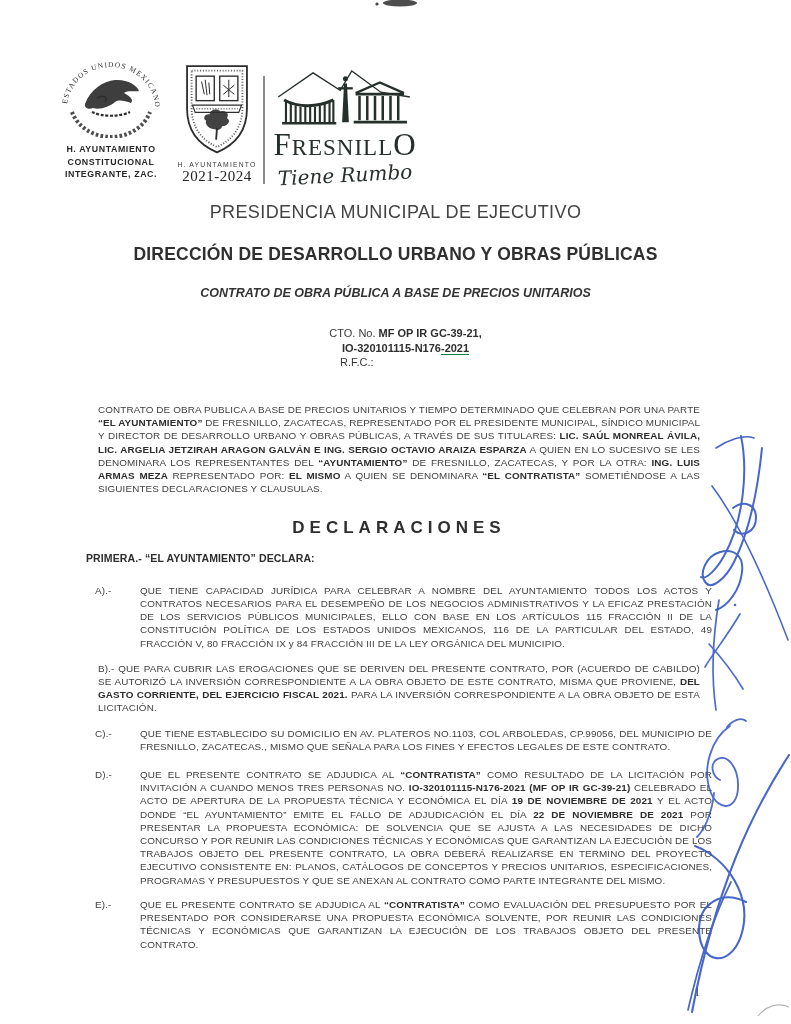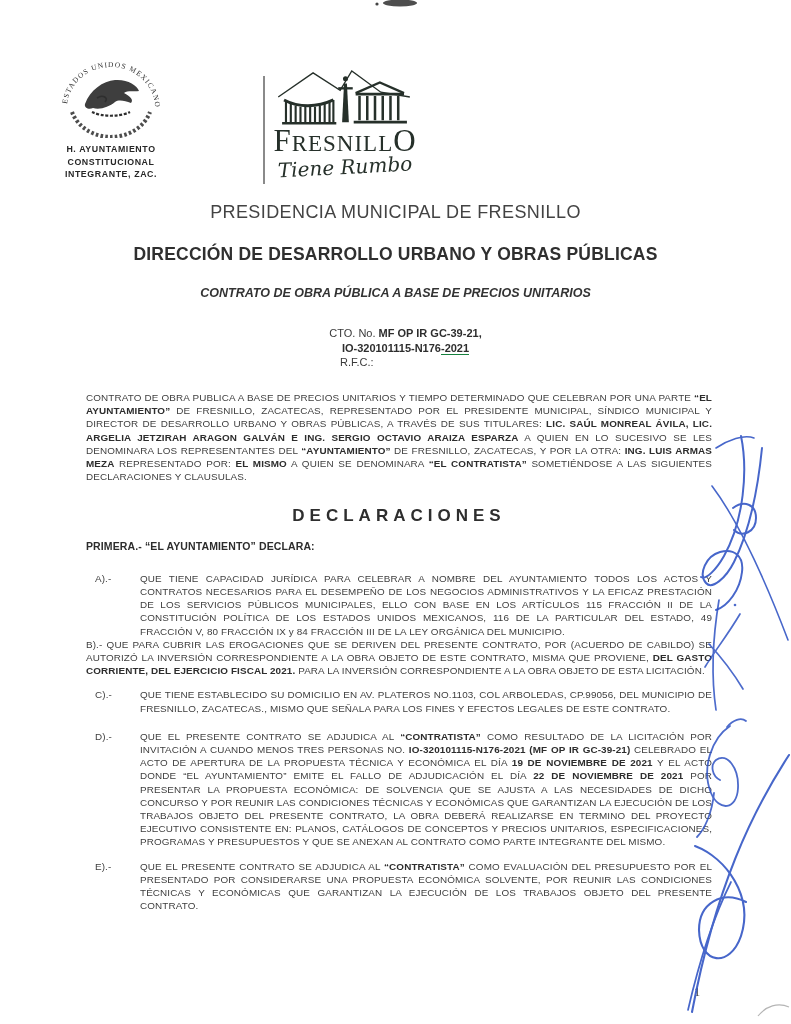--- a/index.html
+++ b/index.html
@@ -11,41 +11,41 @@
   .abs{position:absolute;}
   
   .logo-eagle{left:50px;top:48px;width:122px;text-align:center;}
   .logo-eagle .cap{margin-top:1px;font-size:8.8px;font-weight:bold;line-height:12.5px;
     letter-spacing:.6px;color:#272727;}
   .logo-shield{left:176px;top:58px;width:82px;text-align:center;color:#2c2c2c;}
   .logo-shield .cap1{font-size:6.8px;letter-spacing:1.2px;color:#3a3a3a;margin-top:1px;}
   .logo-shield .cap2{font-family:"Liberation Serif",serif;font-size:15px;letter-spacing:.5px;color:#222;}
   .logo-divider{left:263px;top:76px;width:1.5px;height:108px;background:#8a8a8a;}
   .logo-fresnillo{left:269px;top:68px;width:152px;text-align:center;color:#26302a;}
-  .wordmark{font-family:"Liberation Serif",serif;color:#26302a;line-height:18px;letter-spacing:1px;margin-top:0;}
+  .wordmark{font-family:"Liberation Serif",serif;color:#26302a;line-height:26px;letter-spacing:1px;margin-top:0;}
   .wordmark .big{font-size:31px;}
   .wordmark .mid{font-size:23px;}
   .tagline{font-family:"DejaVu Serif",serif;font-style:italic;font-size:20px;
     transform:rotate(-3deg);color:#26302a;margin-top:0px;}
   
   .title-main{top:202px;left:0;width:100%;text-align:center;font-size:18px;
     letter-spacing:.4px;color:#434343;}
   .title-dept{top:244px;left:0;width:100%;text-align:center;font-size:17.5px;
     font-weight:bold;color:#2f2f2f;letter-spacing:.2px;}
   .title-contract{top:286px;left:0;width:100%;text-align:center;font-size:12.5px;
     font-weight:bold;color:#333;font-style:italic;}
   
   .cto{top:326px;left:10px;width:791px;text-align:center;font-size:11px;line-height:14.5px;color:#3a3a3a;}
   .cto .b{font-weight:bold;color:#2e2e2e;}
   .cto .rfc{text-align:left;margin-left:330px;}
   .u{border-bottom:1px solid #15803d;}
   
   .body-text{left:86px;top:391px;width:626px;font-size:9.9px;line-height:13.2px;
     letter-spacing:.12px;color:#3e3e3e;}
-  .body-text p{margin:0;text-align:justify;}
+  .body-text p{margin:12px;text-align:justify;}
   .b{font-weight:bold;color:#2d2d2d;}
   .decl-heading{margin-top:26px;text-align:center;font-weight:bold;font-size:17px;
     letter-spacing:4.5px;color:#2e2e2e;}
   .first-title{margin-top:17px;font-weight:bold;font-size:10.5px;color:#2d2d2d;}
   .item{display:flex;}
   .item .lbl{flex:none;width:54px;padding-left:9px;box-sizing:border-box;}
   .item .txt{flex:1;text-align:justify;margin:0;}
   .mt-a{margin-top:19px;}
   .mt-b{margin-top:8px;margin-left:54px;}
   .mt-c{margin-top:11px;}
@@ -78,20 +78,36 @@
       <path d="M47,50 C53,46 59,50 55,54" fill="none" stroke="#2e2e2e" stroke-width="1.6"></path>
       <path d="M42,64 C52,69 70,69 80,64" fill="none" stroke="#2e2e2e" stroke-width="2.2" stroke-dasharray="3,1.6"></path>
     </svg>
     <div class="cap">
       <div>H. AYUNTAMIENTO</div>
       <div>CONSTITUCIONAL</div>
       <div>INTEGRANTE, ZAC.</div>
     </div>
   </div>
 
+  <div class="abs logo-shield">
+    <svg width="78" height="98" viewBox="0 0 78 108" xmlns="http://www.w3.org/2000/svg">
+      <path d="M6,9 L72,9 L72,56 C72,81 58,96 39,104 C20,96 6,81 6,56 Z" fill="none" stroke="#2d2d2d" stroke-width="2"></path>
+      <path d="M11,14 L67,14 L67,55 C67,77 55,91 39,98 C23,91 11,77 11,55 Z" fill="none" stroke="#3a3a3a" stroke-width="2" stroke-dasharray="1.2,1.9" opacity=".8"></path>
+      <rect x="16" y="20" width="20" height="27" fill="none" stroke="#2d2d2d" stroke-width="1.5"></rect>
+      <rect x="42" y="20" width="20" height="27" fill="none" stroke="#2d2d2d" stroke-width="1.5"></rect>
+      <path d="M22,26 l3,14 M26,24 l2,17 M30,27 l1,13" stroke="#2d2d2d" stroke-width="1.1" fill="none"></path>
+      <path d="M46,30 l12,10 M58,30 l-12,10 M52,24 l0,19" stroke="#2d2d2d" stroke-width="1.1" fill="none"></path>
+      <path d="M12,52 h54 l-3,8 h-48 z" fill="none" stroke="#2d2d2d" stroke-width="1.3"></path>
+      <path d="M16,56 h46" stroke="#2d2d2d" stroke-width="1" stroke-dasharray="1.4,1.6"></path>
+      <path d="M39,79 C31,79 25,74 27,69 C23,67 25,61 31,62 C31,57 39,55 43,59 C49,57 53,62 50,66 C55,69 51,75 45,75 C44,78 41,80 39,79 Z" fill="#2d2d2d" opacity=".9"></path>
+      <path d="M38,90 L39,77" stroke="#2d2d2d" stroke-width="2"></path>
+    </svg>
+    <div class="cap1">H. AYUNTAMIENTO</div>
+    <div class="cap2">2021-2024</div>
+  </div>
 
   <div class="abs logo-divider"></div>
 
   <div class="abs logo-fresnillo">
     <svg width="150" height="60" viewBox="0 0 150 62" xmlns="http://www.w3.org/2000/svg">
       <path d="M6,30 L42,5 L70,23 L82,3 L112,25 L142,30" fill="none" stroke="#26302a" stroke-width="1.4"></path>
       <path d="M12,33 C27,41 46,41 63,33" fill="none" stroke="#26302a" stroke-width="3"></path>
       <path d="M14,34 V56 M19,37 V56 M24,39 V56 M29,40 V56 M34,40 V56 M39,40 V56 M44,40 V56 M49,39 V56 M54,37 V56 M59,35 V56 M63,33 V56" stroke="#26302a" stroke-width="2.2" fill="none"></path>
       <path d="M10,57 H66" stroke="#26302a" stroke-width="2.6"></path>
       <path d="M72,56 L74,16 L77,16 L79,56 Z" fill="#26302a"></path>
@@ -99,21 +115,21 @@
       <circle cx="75.5" cy="11" r="2.6" fill="#26302a"></circle>
       <path d="M86,26 L111,15 L136,26" fill="none" stroke="#26302a" stroke-width="2.4"></path>
       <path d="M86,27 H136" stroke="#26302a" stroke-width="2.6"></path>
       <path d="M90,29 V54 M98,29 V54 M106,29 V54 M114,29 V54 M122,29 V54 M130,29 V54" stroke="#26302a" stroke-width="2.6" fill="none"></path>
       <path d="M84,56 H139" stroke="#26302a" stroke-width="2.8"></path>
     </svg>
     <div class="wordmark"><span class="big">F</span><span class="mid">RESNILL</span><span class="big">O</span></div>
     <div class="tagline">Tiene Rumbo</div>
   </div>
 
-  <div class="abs title-main">PRESIDENCIA MUNICIPAL DE FRESNILLO</div>
+  <div class="abs title-main">PRESIDENCIA MUNICIPAL DE EJECUTIVO</div>
   <div class="abs title-dept">DIRECCIÓN DE DESARROLLO URBANO Y OBRAS PÚBLICAS</div>
   <div class="abs title-contract">CONTRATO DE OBRA PÚBLICA A BASE DE PRECIOS UNITARIOS</div>
 
   <div class="abs cto">
     <div><span>CTO. No. </span><span class="b">MF OP IR GC-39-21,</span></div>
     <div class="b"><span>IO-320101115-N176</span><span class="u">-2021</span></div>
     <div class="rfc">R.F.C.:</div>
   </div>
 
   <div class="abs body-text">

